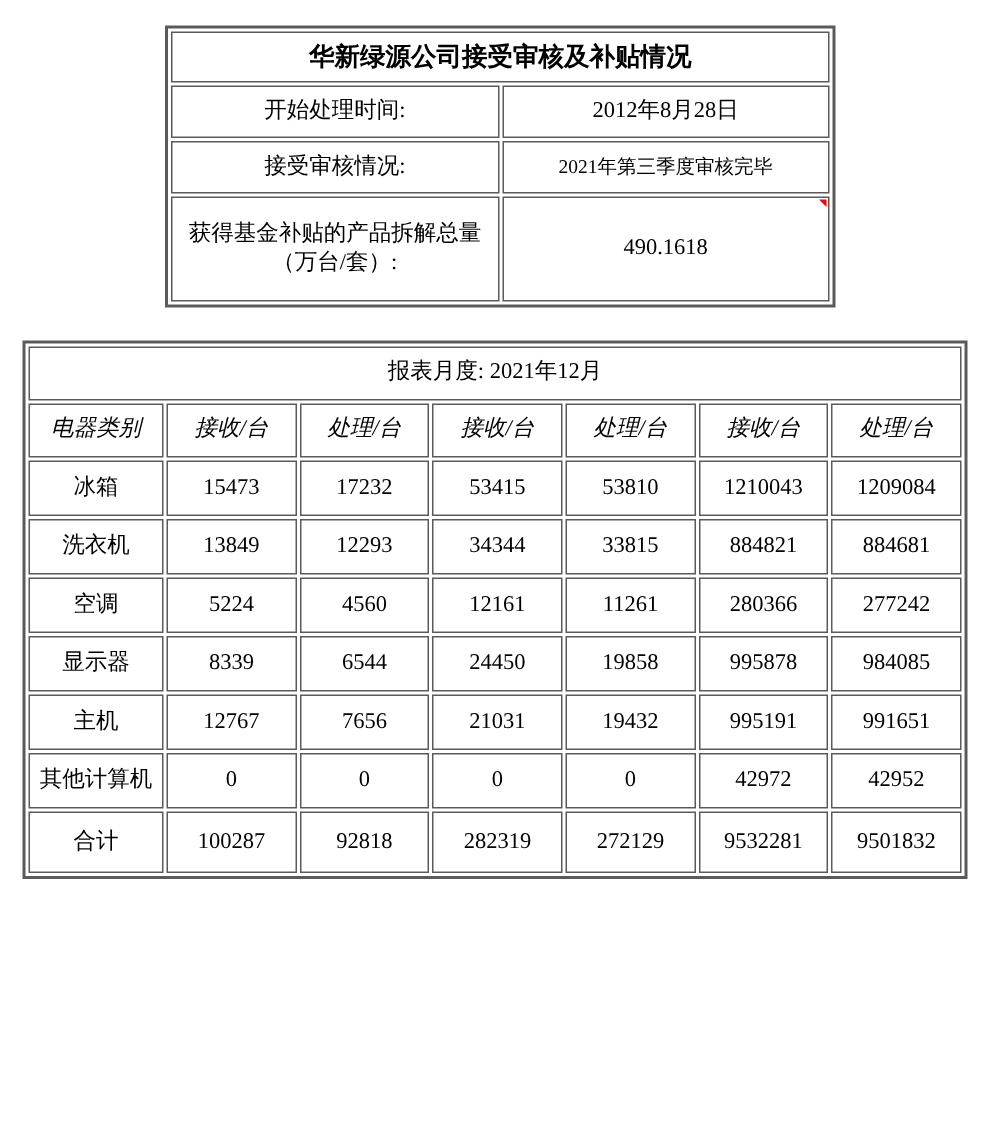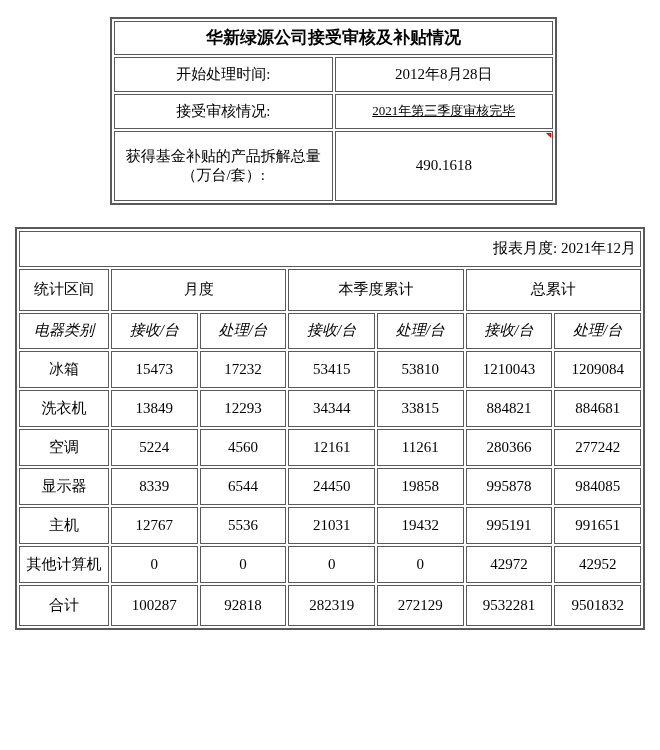--- a/index.html
+++ b/index.html
@@ -31,39 +31,39 @@
     table-layout: fixed;
   }
   .t1 .col-label { width: 172px; }
   .t1 .title-cell {
     font-weight: bold;
     font-size: 17px;
     height: 34px;
   }
   .t1 .row-std td { height: 35px; }
   .t1 .row-tall td { height: 70px; }
-  .t1 .val-small { font-size: 13px; text-decoration: underline; }
+  .t1 .val-small { font-size: 13px; }
   .t1 .label-cell { padding: 4px 8px; }
   .value-cell-rel { position: relative; }
   .comment-marker {
     position: absolute;
     top: 1px; right: 1px;
     width: 0; height: 0;
     border-top: 5px solid #ff0000;
     border-left: 5px solid transparent;
   }
   
   .t2 {
     width: 630px;
     margin: 22px 0 0 15px;
     table-layout: fixed;
   }
   .t2 col.c0 { width: 90px; }
   .t2 .month-row td {
-    text-align: right;
+    text-align: center;
     height: 36px;
     padding-left: 4px;
   }
   .t2 .group-row td { height: 42px; }
   .t2 .colhead-row td { height: 36px; font-style: italic; }
   .t2 .data-row td { height: 37px; }
   .t2 .total-row td { height: 41px; margin-left: 24px; }
   .t2 td { padding: 2px 4px; }
 </style>
 </head>
@@ -102,26 +102,20 @@
       <col>
       <col>
   </colgroup>
   <tbody>
       <tr class="month-row">
     <td colspan="7">
       <span>报表月度:</span>
       <span>2021年12月</span>
     </td>
   </tr>
-  <tr class="group-row">
-    <td>统计区间</td>
-    <td colspan="2">月度</td>
-    <td colspan="2">本季度累计</td>
-    <td colspan="2">总累计</td>
-  </tr>
   <tr class="colhead-row">
     <td>电器类别</td>
     <td>接收/台</td>
     <td>处理/台</td>
     <td>接收/台</td>
     <td>处理/台</td>
     <td>接收/台</td>
     <td>处理/台</td>
   </tr>
 
@@ -157,21 +151,21 @@
     <td>8339</td>
     <td>6544</td>
     <td>24450</td>
     <td>19858</td>
     <td>995878</td>
     <td>984085</td>
   </tr>
   <tr class="data-row">
     <td>主机</td>
     <td>12767</td>
-    <td>5536</td>
+    <td>7656</td>
     <td>21031</td>
     <td>19432</td>
     <td>995191</td>
     <td>991651</td>
   </tr>
   <tr class="data-row">
     <td>其他计算机</td>
     <td>0</td>
     <td>0</td>
     <td>0</td>

